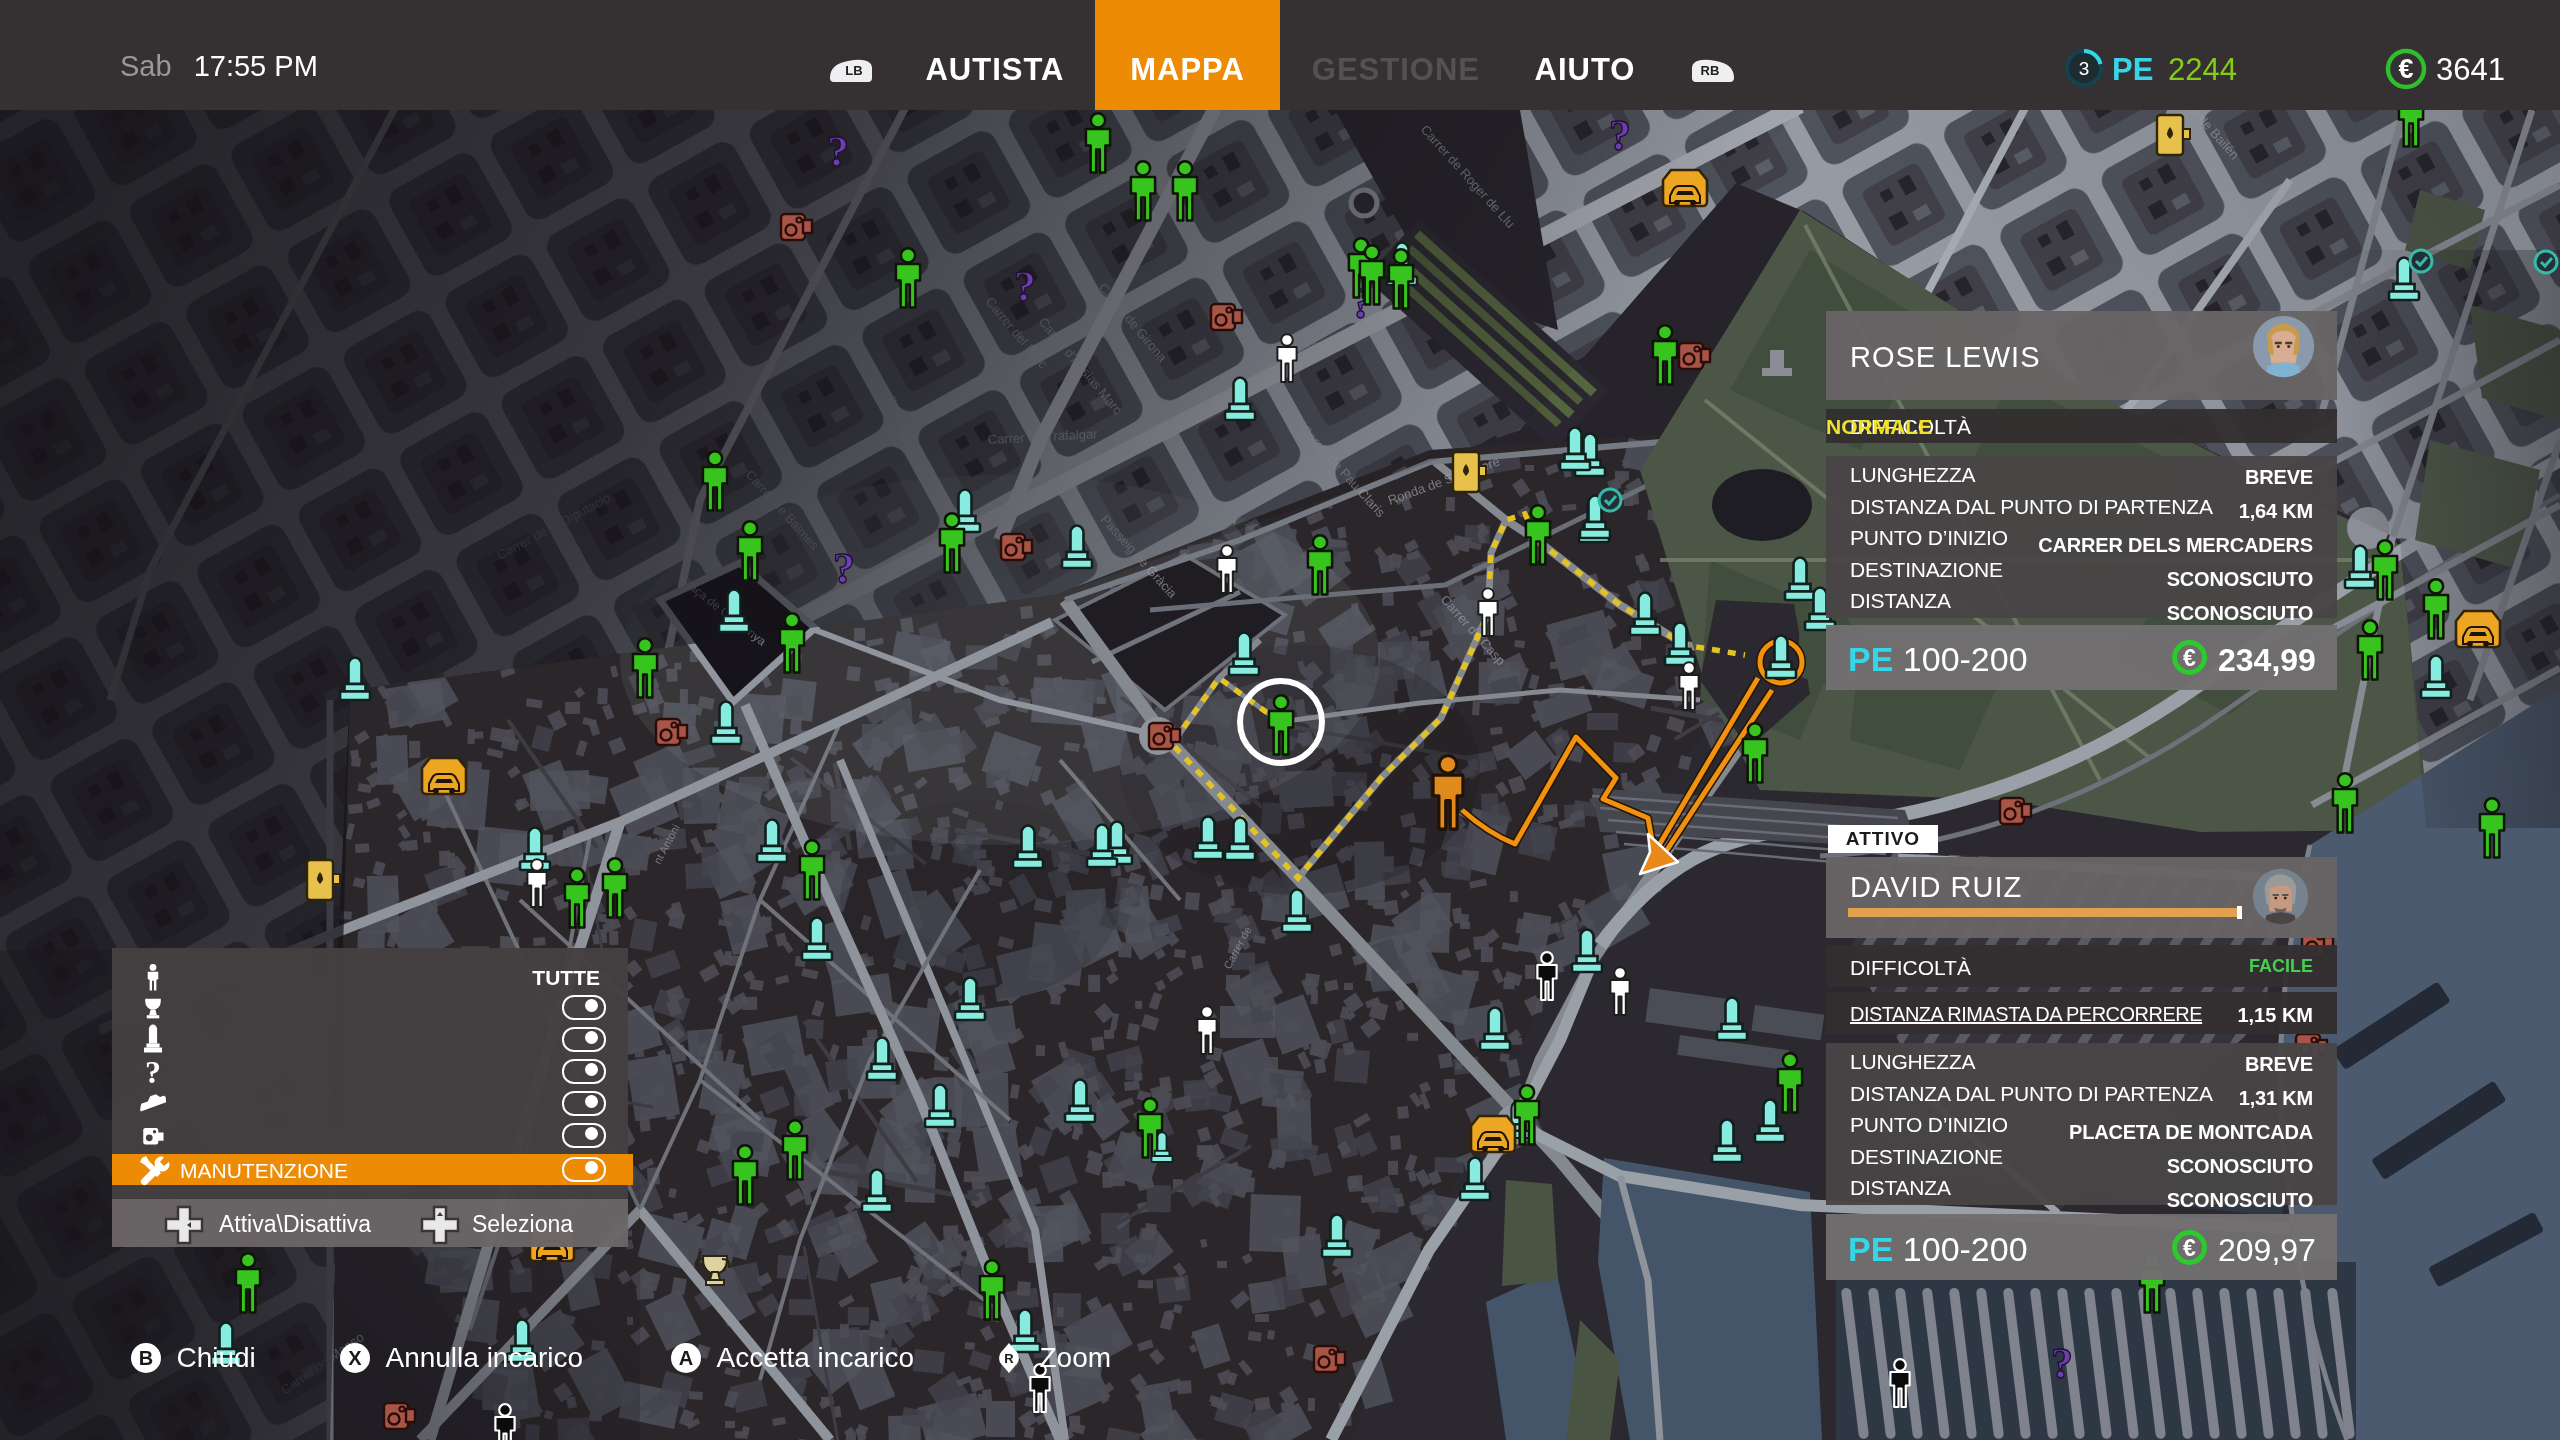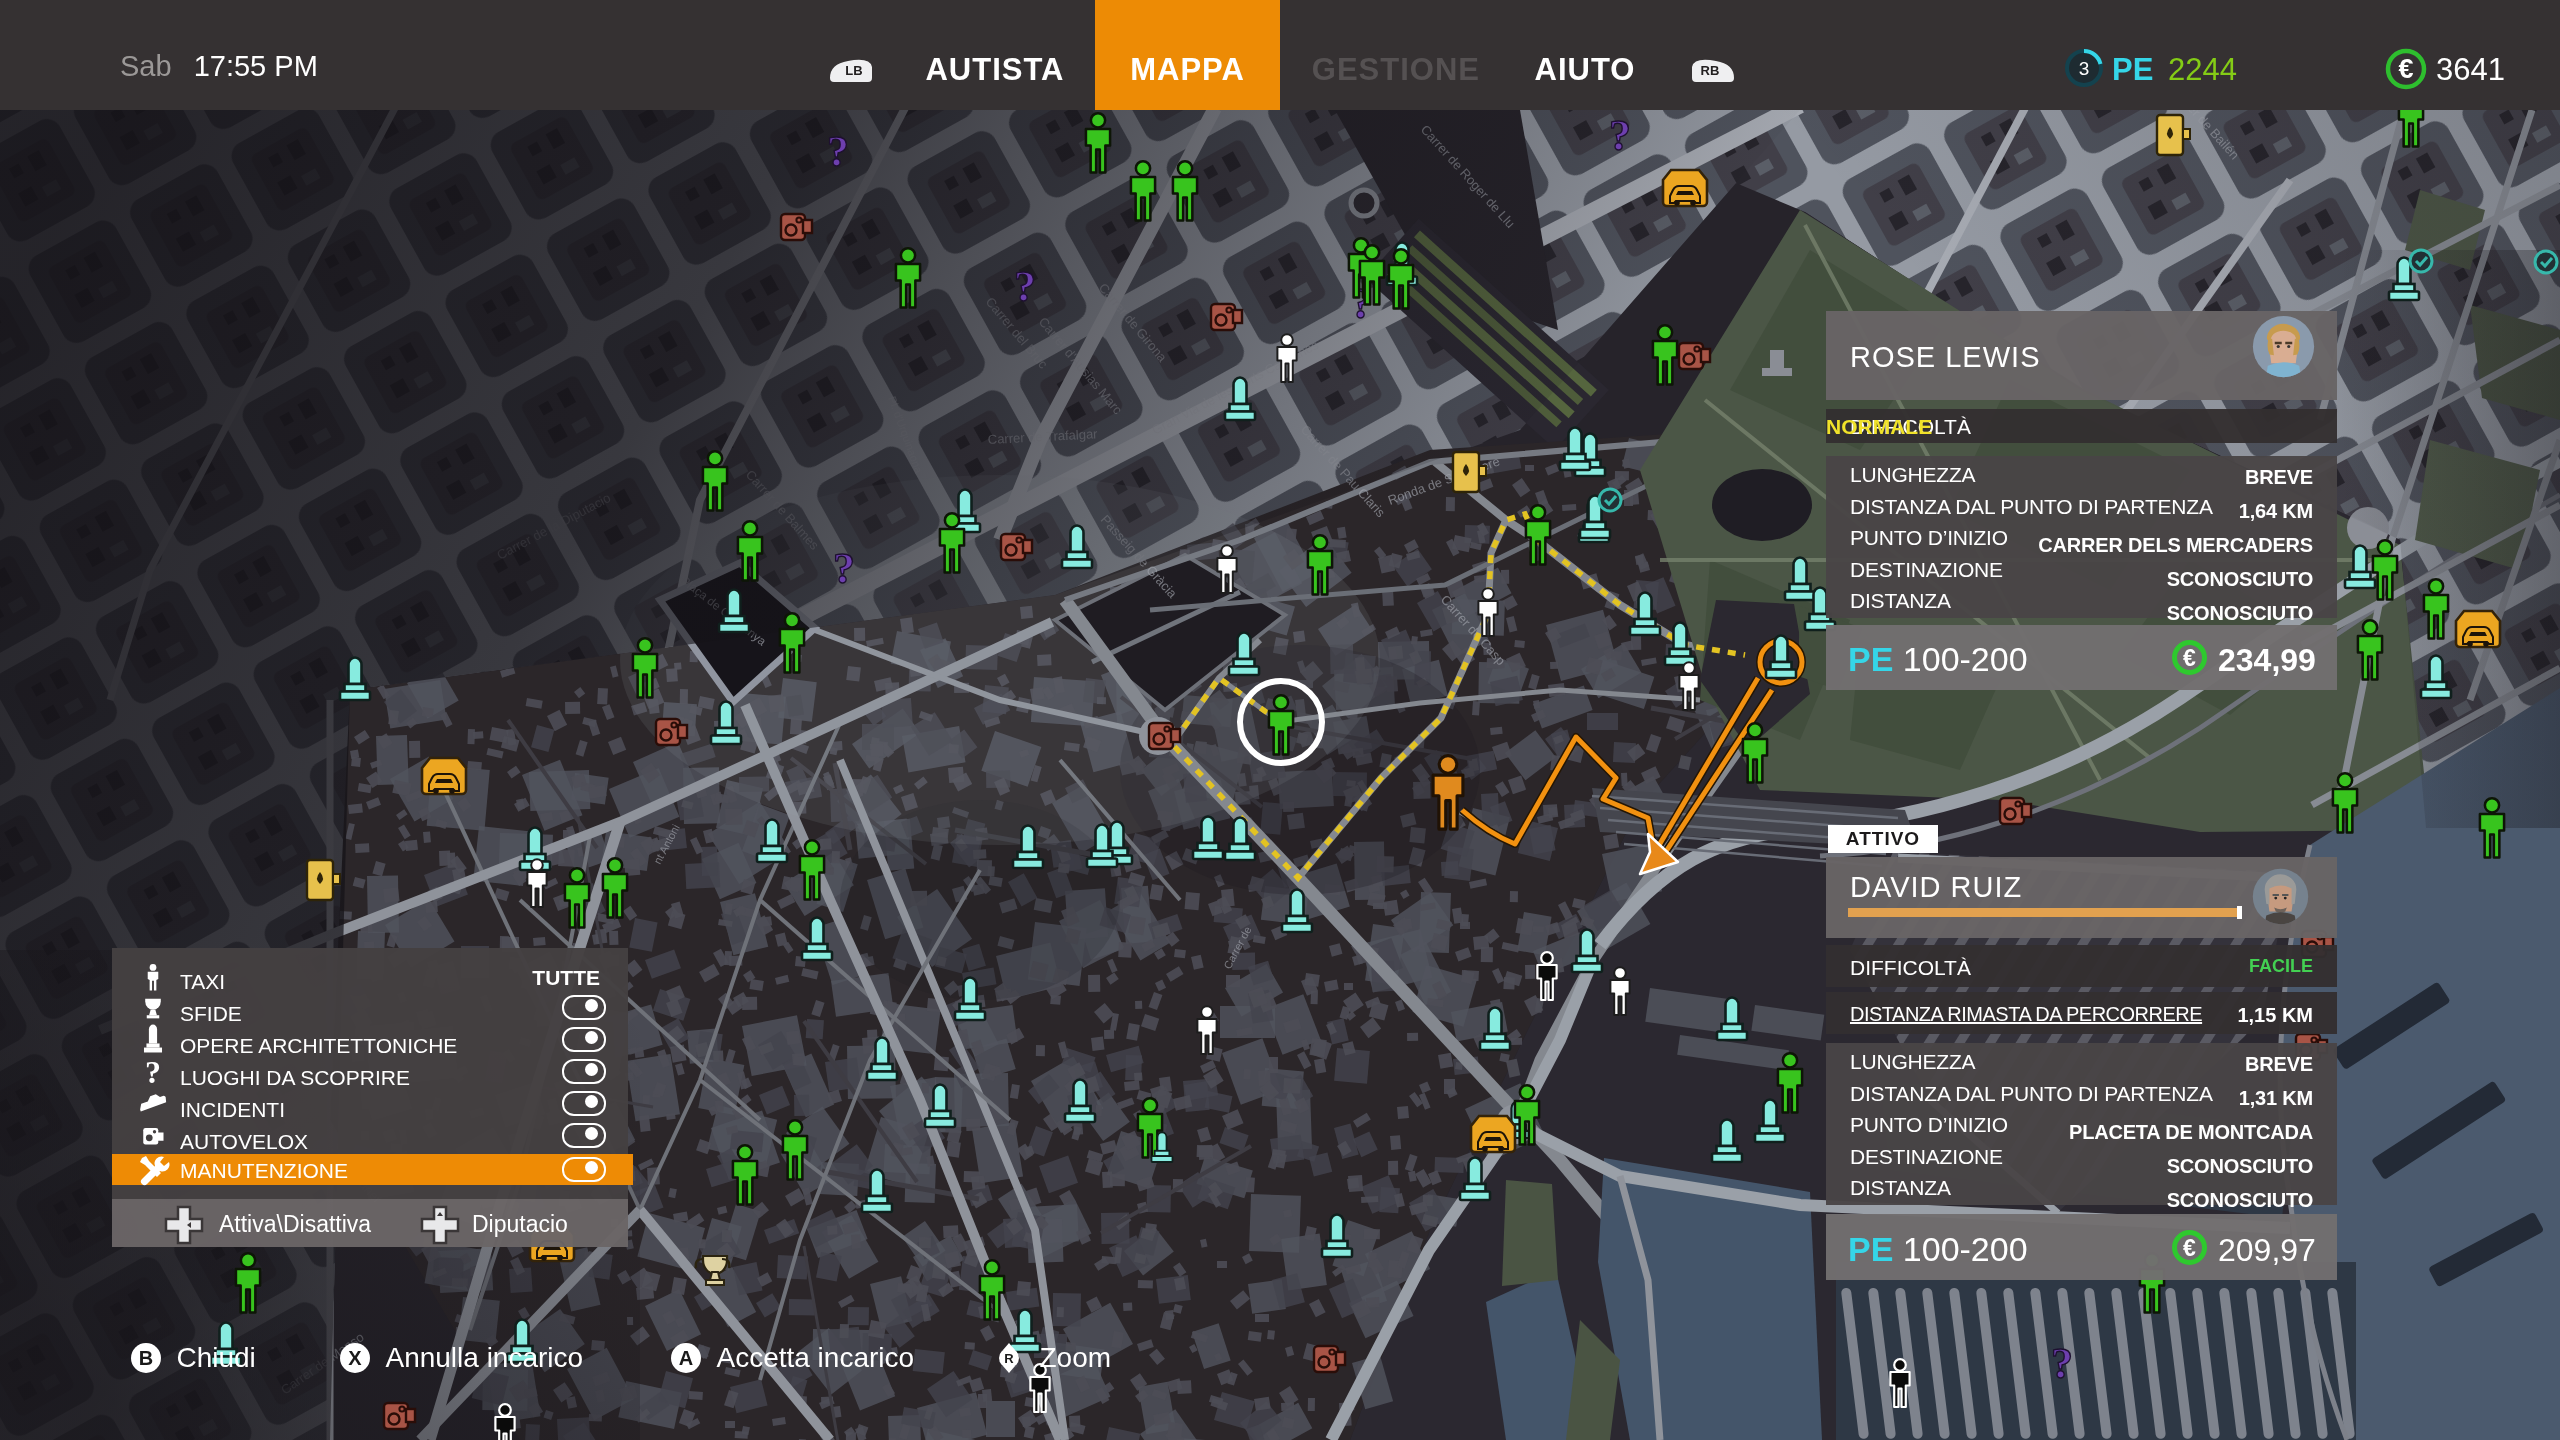--- a/index.html
+++ b/index.html
@@ -2176,21 +2176,20 @@
   <rect x="-13" y="-12" width="20" height="22" rx="3"></rect>
         <rect x="6" y="-6" width="8" height="11"></rect>
   <circle cx="-5" cy="1" r="4.5" fill="#423e3f"></circle>
         <circle cx="2" cy="-7" r="2.2" fill="#423e3f"></circle>
  </g>
  <g transform="translate(23,214)" fill="#fff">
   <path d="M-11,-11 l4,-2 3,5 12,12 -4,4 -12,-12 -5,-3z"></path>
   <path d="M11,-12 a7,7 0 0 0 -9,9 l-13,13 a3.5,3.5 0 0 0 5,5 l13,-13 a7,7 0 0 0 9,-9 l-5,4 -4,-4z"></path>
  </g>
 </svg>
-<div class="abs" style="left:180px;top:966px;font-size:21px;color:#fff;line-height:32px;">TAXI<br>SFIDE<br>OPERE ARCHITETTONICHE<br>LUOGHI DA SCOPRIRE<br>INCIDENTI<br>AUTOVELOX</div>
 <div class="abs" style="left:180px;top:1159px;font-size:21px;color:#fff;">MANUTENZIONE</div>
 <div class="abs b" style="left:420px;top:966px;width:180px;text-align:right;font-size:21px;color:#fff;">TUTTE</div>
 <div class="abs" style="left:562px;top:995px;width:40px;height:21px;border:2.5px solid #fff;border-radius:12px;"></div>
 <div class="abs" style="left:585px;top:999px;width:13px;height:13px;border-radius:50%;background:#fff;"></div>
     <div class="abs" style="left:562px;top:1027px;width:40px;height:21px;border:2.5px solid #fff;border-radius:12px;"></div>
 <div class="abs" style="left:585px;top:1031px;width:13px;height:13px;border-radius:50%;background:#fff;"></div>
     <div class="abs" style="left:562px;top:1059px;width:40px;height:21px;border:2.5px solid #fff;border-radius:12px;"></div>
 <div class="abs" style="left:585px;top:1063px;width:13px;height:13px;border-radius:50%;background:#fff;"></div>
     <div class="abs" style="left:562px;top:1091px;width:40px;height:21px;border:2.5px solid #fff;border-radius:12px;"></div>
 <div class="abs" style="left:585px;top:1095px;width:13px;height:13px;border-radius:50%;background:#fff;"></div>
@@ -2200,21 +2199,21 @@
 <div class="abs" style="left:585px;top:1161px;width:13px;height:13px;border-radius:50%;background:#fff;"></div>
 <svg class="abs" style="left:162px;top:1203px" width="44" height="44" viewBox="0 0 44 44">
  <path d="M16,4 h12 v12 h12 v12 h-12 v12 h-12 v-12 h-12 v-12 h12z" fill="#e8e8ea" stroke="#3a3637" stroke-width="2.5"></path>
  <path d="M25,22 l4,-3 v6z" fill="#3a3637"></path>
 </svg>
 <div class="abs" style="left:219px;top:1211px;font-size:23px;color:#fff;">Attiva\Disattiva</div>
 <svg class="abs" style="left:418px;top:1203px" width="44" height="44" viewBox="0 0 44 44">
  <path d="M16,4 h12 v12 h12 v12 h-12 v12 h-12 v-12 h-12 v-12 h12z" fill="#e8e8ea" stroke="#3a3637" stroke-width="2.5"></path>
  <path d="M22,9 l-3,4 h6z" fill="#3a3637"></path>
 </svg>
-<div class="abs" style="left:472px;top:1211px;font-size:23px;color:#fff;">Diputacio</div>
+<div class="abs" style="left:472px;top:1211px;font-size:23px;color:#fff;">Seleziona</div>
 
 <div class="abs" style="left:130px;top:1342px;">
  <svg width="32" height="32" viewBox="0 0 32 32" style="vertical-align:middle">
         <circle cx="16" cy="16" r="15" fill="#fff"></circle>
         <text x="16" y="23" text-anchor="middle" font-size="20" font-weight="bold" fill="#1a1a1a" font-family="Liberation Sans, sans-serif">B</text>
       </svg>
  <span style="font-size:28px;color:#fff;margin-left:10px;vertical-align:middle;">Chiudi</span>
 </div>
 <div class="abs" style="left:339px;top:1342px;">
  <svg width="32" height="32" viewBox="0 0 32 32" style="vertical-align:middle">

